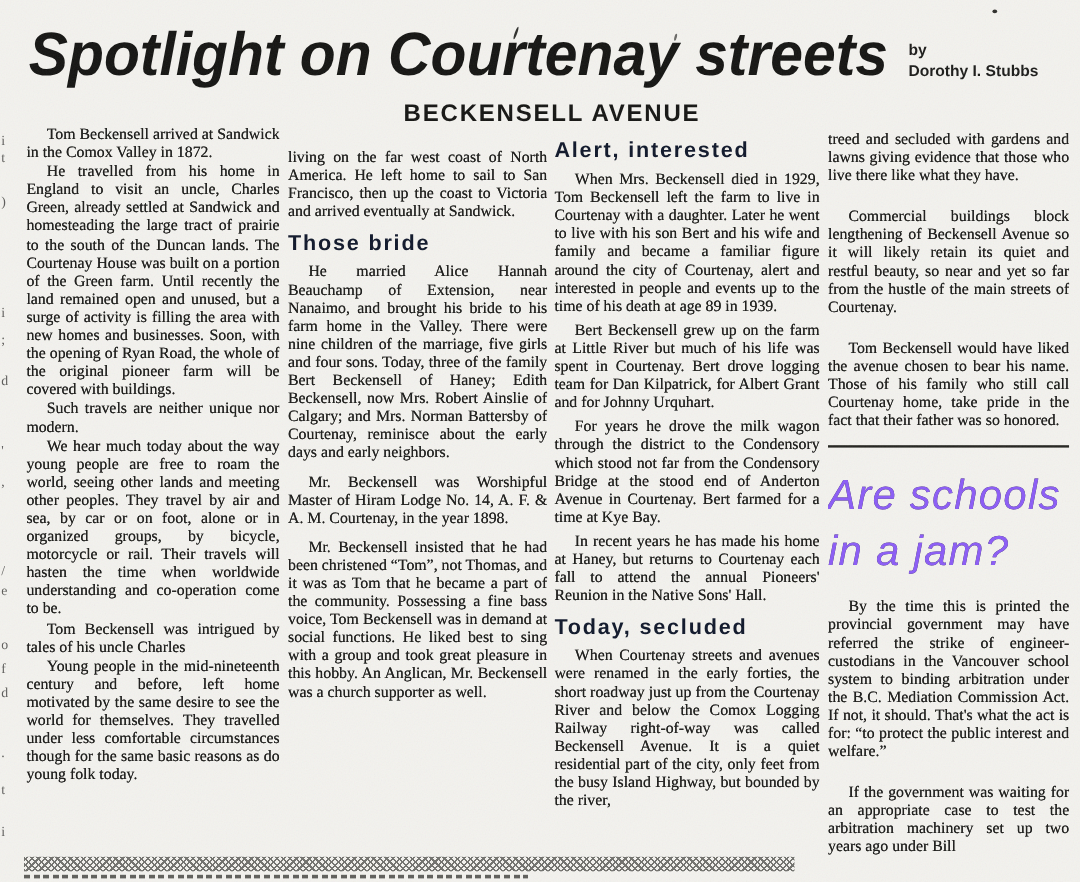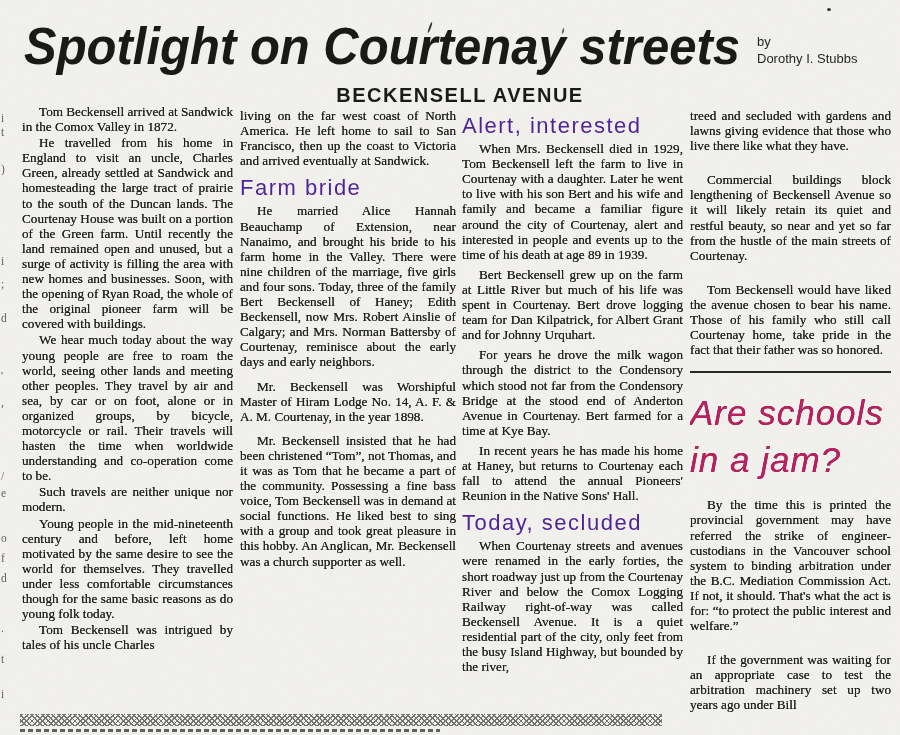--- a/index.html
+++ b/index.html
@@ -16,56 +16,56 @@
   .headline{
     position:absolute;left:24px;top:18px;width:740px;
     font-family:"Liberation Sans", sans-serif;
     font-size:49px;font-weight:bold;font-style:italic;
     letter-spacing:0px;color:#141412;white-space:nowrap;
     transform:scaleY(1.04);
   }
   .byline{
     position:absolute;left:757px;top:33px;width:140px;
     font-family:"Liberation Sans", sans-serif;
-    font-weight:normal;font-size:13px;line-height:17px;color:#1b1b19;
+    font-weight:bold;font-size:13px;line-height:17px;color:#1b1b19;
   }
   .subhead{
     position:absolute;left:0;top:84px;width:920px;text-align:center;
     font-family:"Liberation Sans", sans-serif;
     font-weight:bold;font-size:20px;letter-spacing:1.5px;color:#151513;
   }
 
   
   .col{
     position:absolute;top:104px;bottom:0;overflow:hidden;
     font-size:13.2px;line-height:15.1px;text-align:justify;
     text-shadow:0 0 .45px #2a2a28;
   }
   .col-1{left:22px;width:211px;}
-  .col-2{left:240px;width:216px;top:108px;}
+  .col-2{left:240px;width:216px;top:123px;}
   .col-3{left:462px;width:221px;top:106px;}
   .col-4{left:690px;width:201px;top:108px;}
   .col p{margin:0;text-indent:17px;}
   .col p.noindent{text-indent:0;}
   .col-1 p + p{margin-top:1px;}
   .col-2 p + p, .col-3 p + p, .col-4 p + p{margin-top:9px;}
   .col-3 p + p{margin-top:5px;}
   .col-4 p + p{margin-top:19px;}
 
   .section-head{
     font-family:"Liberation Sans", sans-serif;
-    font-weight:normal;font-size:22px;letter-spacing:1.5px;
-    margin:12px 0 8px 0;text-indent:0;text-align:left;color:#4c1d95;
+    font-weight:bold;font-size:18px;letter-spacing:1.5px;
+    margin:12px 0 8px 0;text-indent:0;text-align:left;color:#0f172a;
     text-shadow:none;
   }
   .feature-head{
     font-family:"Liberation Sans", sans-serif;
     font-style:italic;font-weight:normal;
     font-size:35px;line-height:47px;letter-spacing:1px;
-    margin:16px 0 14px 0;text-align:left;color:#be185d;
+    margin:16px 0 14px 0;text-align:left;color:#8b5cf6;
     text-shadow:0 0 .3px #333;
   }
   .rule{
     border:none;border-top:2.5px solid #23231f;
     margin:14px 0 0 0;width:100%;
   }
 
   
   .hatch-bar{
     position:absolute;left:20px;top:714px;width:642px;height:12px;z-index:4;
@@ -106,28 +106,28 @@
   <div class="headline">Spotlight on Courtenay streets</div>
   <div class="byline">
     <div>by</div>
     <div>Dorothy I. Stubbs</div>
   </div>
   <div class="subhead">BECKENSELL AVENUE</div>
 
   <div class="col col-1">
       <p>Tom Beckensell arrived at Sandwick in the Comox Valley in 1872.</p>
       <p>He travelled from his home in England to visit an uncle, Charles Green, already settled at Sandwick and homesteading the large tract of prairie to the south of the Duncan lands. The Courtenay House was built on a portion of the Green farm. Until recently the land remained open and unused, but a surge of activity is filling the area with new homes and businesses. Soon, with the opening of Ryan Road, the whole of the original pioneer farm will be covered with buildings.</p>
+      <p>Such travels are neither unique nor modern.</p>
       <p>We hear much today about the way young people are free to roam the world, seeing other lands and meeting other peoples. They travel by air and sea, by car or on foot, alone or in organized groups, by bicycle, motorcycle or rail. Their travels will hasten the time when worldwide understanding and co-operation come to be.</p>
-      <p>Such travels are neither unique nor modern.</p>
+      <p>Tom Beckensell was intrigued by tales of his uncle Charles</p>
       <p>Young people in the mid-nineteenth century and before, left home motivated by the same desire to see the world for themselves. They travelled under less comfortable circumstances though for the same basic reasons as do young folk today.</p>
-      <p>Tom Beckensell was intrigued by tales of his uncle Charles</p>
     </div>
   <div class="col col-2">
       <p class="noindent">living on the far west coast of North America. He left home to sail to San Francisco, then up the coast to Victoria and arrived eventually at Sandwick.</p>
-      <div class="section-head">Farm bride</div>
+      <div class="section-head">Those bride</div>
       <p>He married Alice Hannah Beauchamp of Extension, near Nanaimo, and brought his bride to his farm home in the Valley. There were nine children of the marriage, five girls and four sons. Today, three of the family Bert Beckensell of Haney; Edith Beckensell, now Mrs. Robert Ainslie of Calgary; and Mrs. Norman Battersby of Courtenay, reminisce about the early days and early neighbors.</p>
       <p>Mr. Beckensell was Worshipful Master of Hiram Lodge No. 14, A. F. &amp; A. M. Courtenay, in the year 1898.</p>
       <p>Mr. Beckensell insisted that he had been christened “Tom”, not Thomas, and it was as Tom that he became a part of the community. Possessing a fine bass voice, Tom Beckensell was in demand at social functions. He liked best to sing with a group and took great pleasure in this hobby.  An Anglican, Mr. Beckensell was a church supporter as well.</p>
     </div>
   <div class="col col-3">
       <div class="section-head">Alert, interested</div>
       <p>When Mrs. Beckensell died in 1929, Tom Beckensell left the farm to live in Courtenay with a daughter.  Later he went to live with his son Bert and his wife and family and became a familiar figure around the city of Courtenay, alert and interested in people and events up to the time of his death at age 89 in 1939.</p>
       <p>Bert Beckensell grew up on the farm at Little River but much of his life was spent in Courtenay. Bert drove logging team for Dan Kilpatrick, for Albert Grant and for Johnny Urquhart.</p>
       <p>For years he drove the milk wagon through the district to the Condensory which stood not far from the Condensory Bridge at the stood end of Anderton Avenue in Courtenay. Bert farmed for a time at Kye Bay.</p>
       <p>In recent years he has made his home at Haney, but returns to Courtenay each fall to attend the annual Pioneers' Reunion in the Native Sons' Hall.</p>

